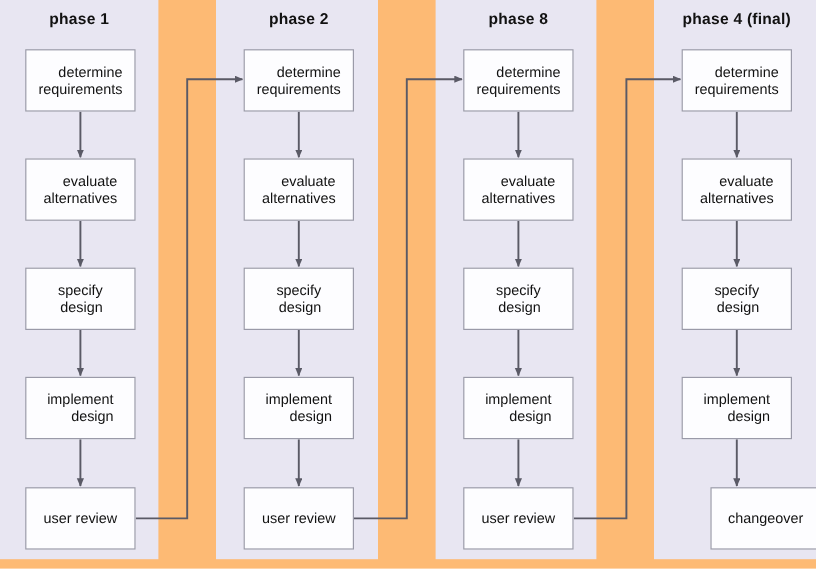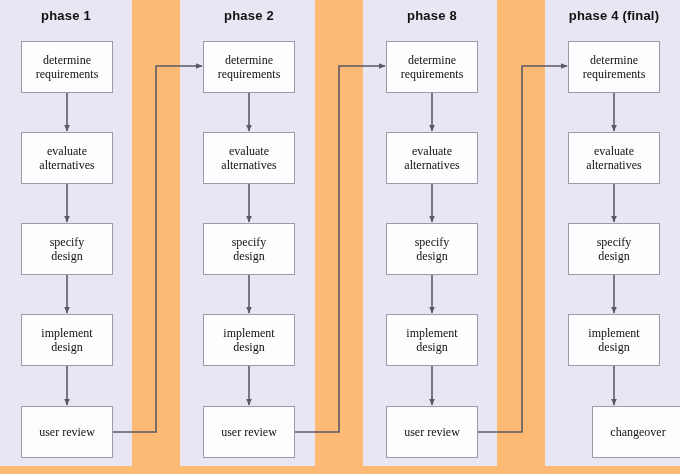--- a/index.html
+++ b/index.html
@@ -38,25 +38,24 @@
   .node {
     position: absolute;
     width: 92px;
     height: 52px;
     background: #fdfdff;
     border: 1px solid #9a9aa8;
     box-sizing: border-box;
     display: flex;
     align-items: center;
     justify-content: center;
-    text-align: center;
+    text-align: right;
     font-size: 12px;
     line-height: 14px;
     color: #111111;
-    font-family: Liberation Serif, serif;
   }
   .node span { display: block; }
   svg.edges {
     position: absolute;
     left: 0;
     top: 0;
     width: 680px;
     height: 474px;
     pointer-events: none;
   }

